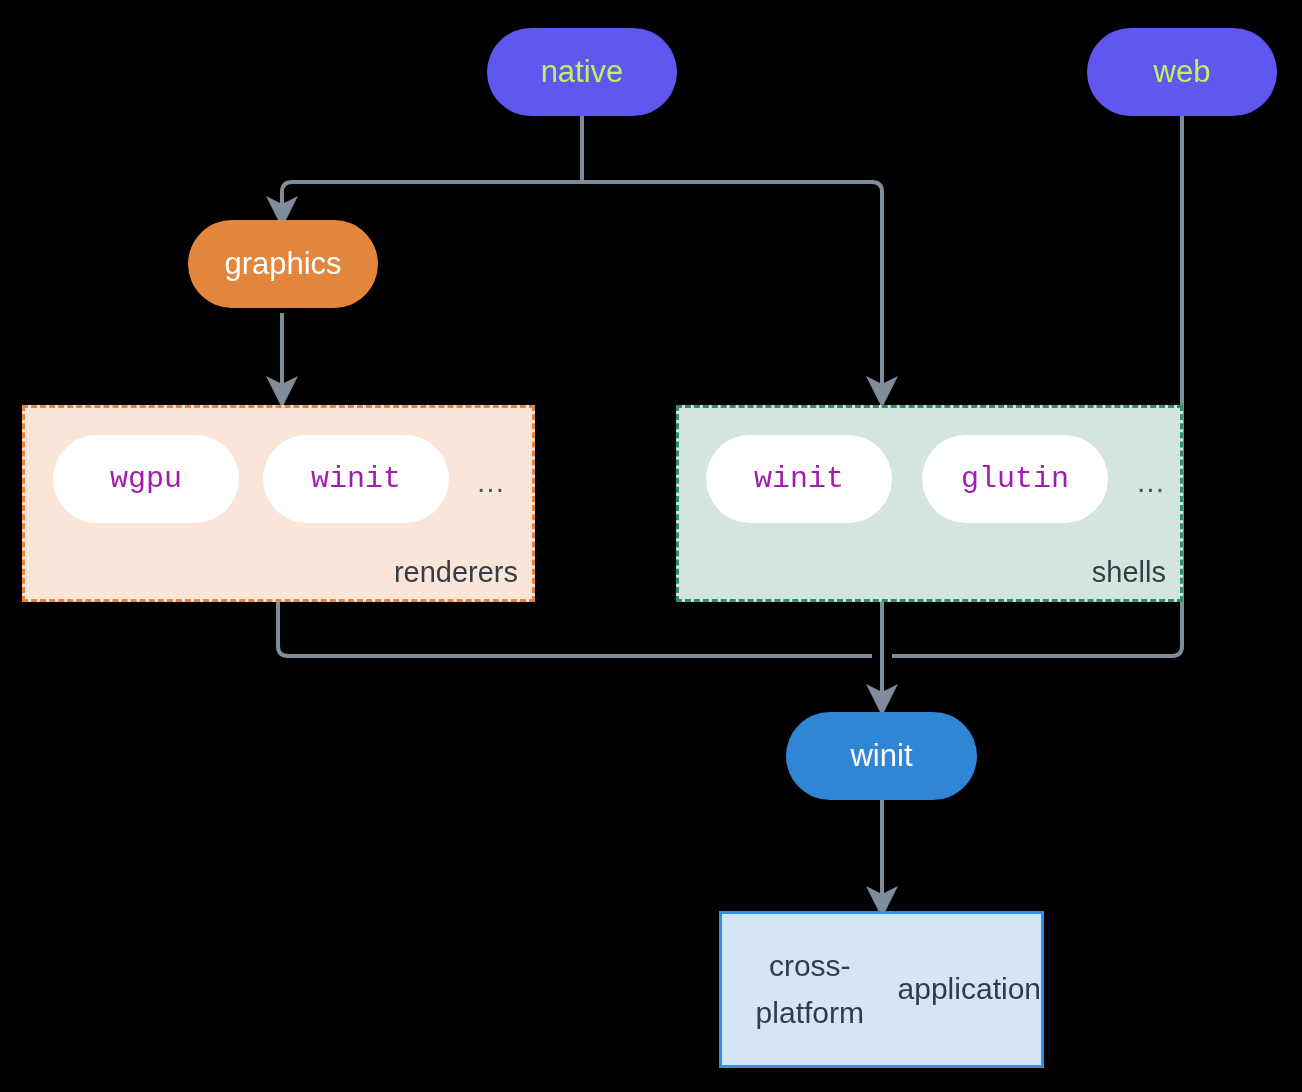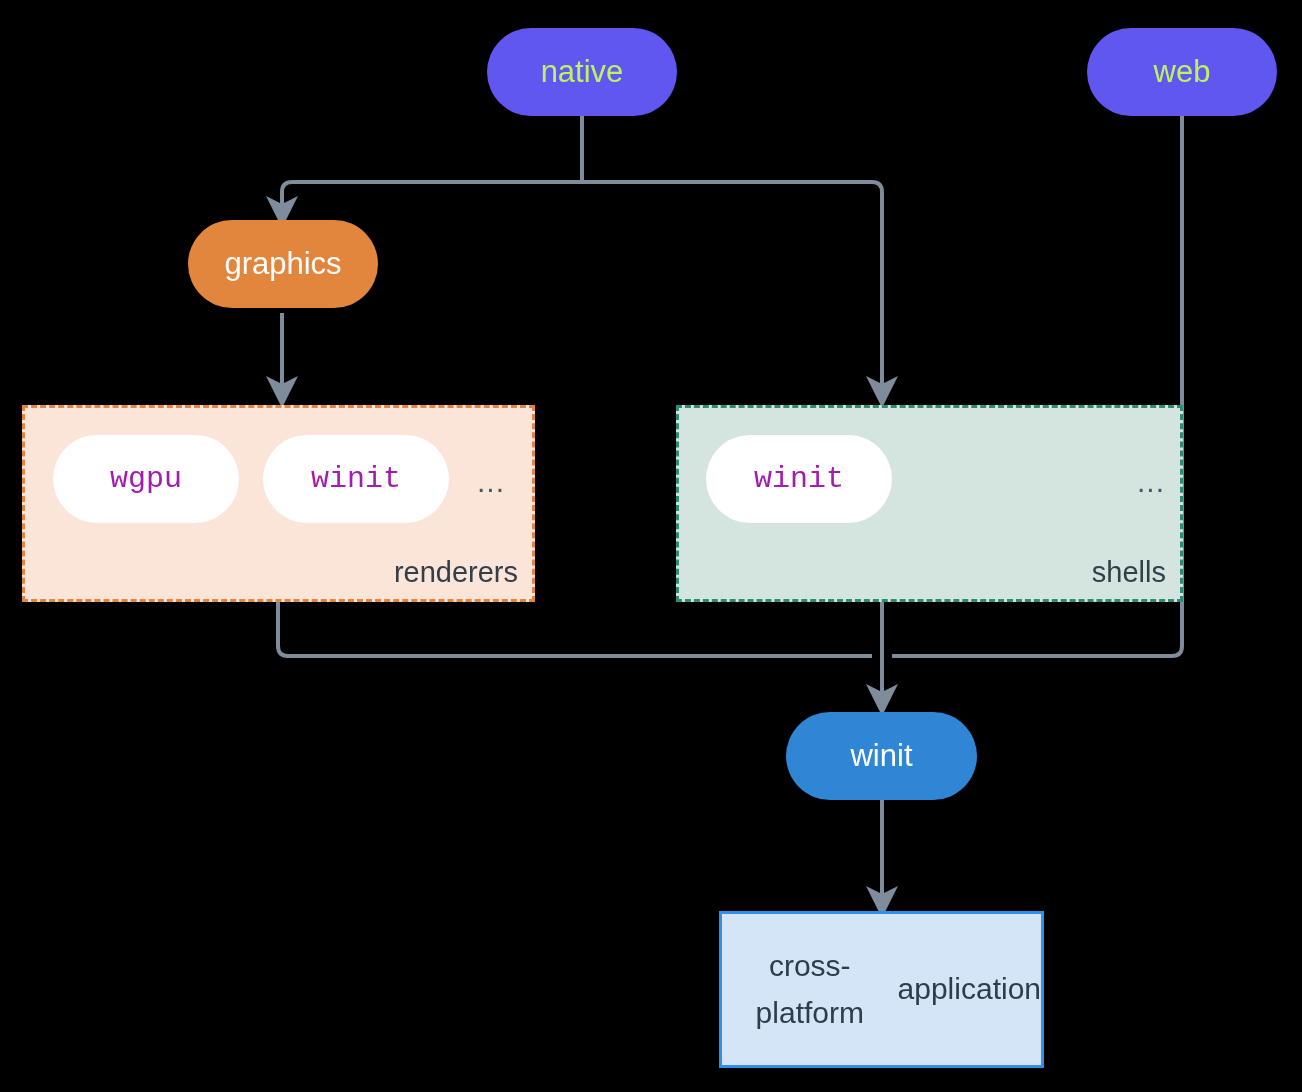--- a/index.html
+++ b/index.html
@@ -145,20 +145,23 @@
       <span>winit</span>
     </div>
     <span class="ellipsis" style="left:452px; top:57px;">...</span>
     <span class="group-label">renderers</span>
   </div>
 
   <div class="group group-shells" style="left:628px; top:405px; width:507px; height:197px;margin-left:48px;">
     <div class="leaf" style="left:27px; top:27px; width:186px; height:88px;">
       <span>winit</span>
     </div>
+    <div class="leaf" style="left:243px; top:27px; width:186px; height:88px;">
+      <span>glutin</span>
+    </div>
     <span class="ellipsis" style="left:458px; top:57px;">...</span>
     <span class="group-label">shells</span>
   </div>
 
   <div class="node pill node-iced" style="left:786px; top:712px; width:191px; height:88px;">
     <span>winit</span>
   </div>
 
   <div class="node node-app" style="left:719px; top:911px; width:325px; height:157px;">
     <span>cross-platform</span>

